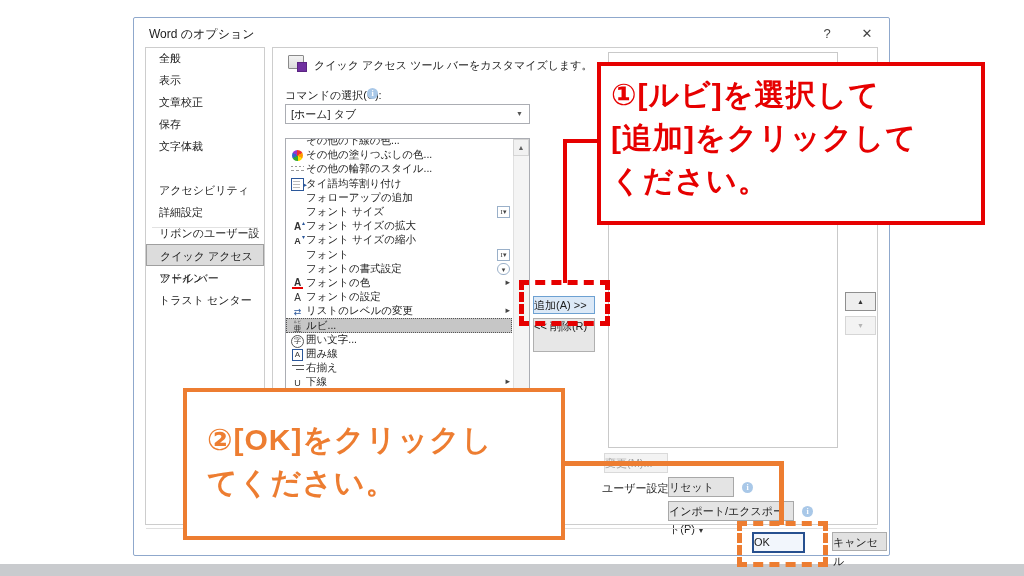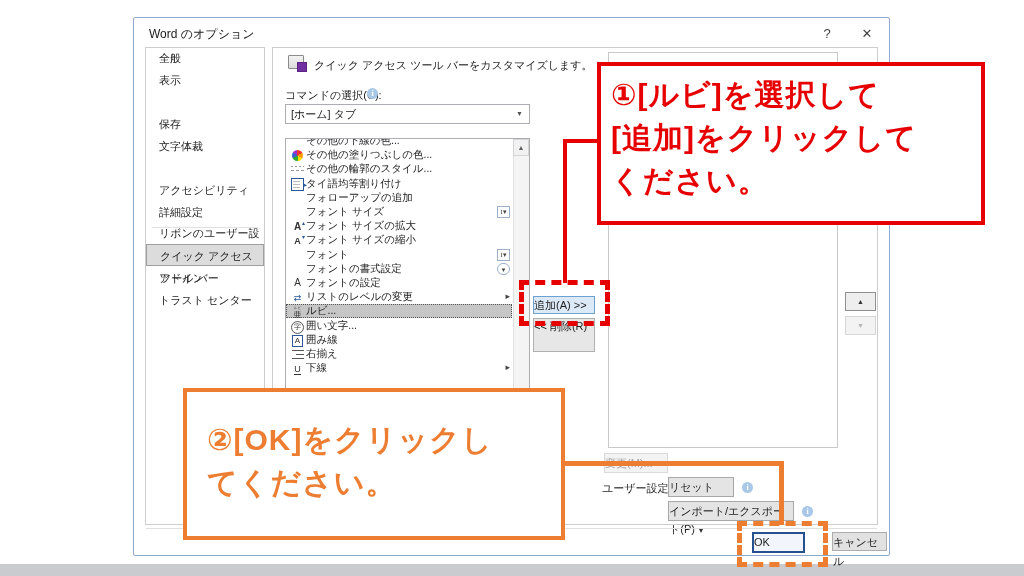--- a/index.html
+++ b/index.html
@@ -148,20 +148,21 @@
   <div class="abs bottom-strip"></div>
 
   <div class="abs dialog"></div>
   <div class="abs title">Word のオプション</div>
   <div class="abs cap-btn" style="left:816px;top:25px;">?</div>
   <div class="abs cap-btn" style="left:856px;top:25px;">✕</div>
 
   <div class="abs side-box"></div>
   <div class="abs side-item" style="top:47px;">全般</div>
   <div class="abs side-item" style="top:69px;">表示</div>
+  <div class="abs side-item" style="top:91px;">文章校正</div>
   <div class="abs side-item" style="top:113px;">保存</div>
   <div class="abs side-item" style="top:135px;">文字体裁</div>
   <div class="abs side-item" style="top:179px;">アクセシビリティ</div>
   <div class="abs side-item" style="top:201px;">詳細設定</div>
   <div class="abs side-div" style="top:227px;"></div>
   <div class="abs side-item" style="top:222px;">リボンのユーザー設定</div>
   <div class="abs side-item sel" style="top:244px;">クイック アクセス ツール バー</div>
   <div class="abs side-item" style="top:267px;">アドイン</div>
   <div class="abs side-item" style="top:289px;">トラスト センター</div>
 
@@ -216,20 +217,25 @@
           <span class="ico"></span>
           <span>フォント</span>
           <span class="rind combo"></span>
         </div>
       <div class="cmd-row">
           <span class="ico"></span>
           <span>フォントの書式設定</span>
           <span class="rind combo-r"></span>
         </div>
       <div class="cmd-row">
+          <span class="ico ico-fcolor"></span>
+          <span>フォントの色</span>
+          <span class="rind arrow"></span>
+        </div>
+      <div class="cmd-row">
           <span class="ico ico-fa"></span>
           <span>フォントの設定</span>
         </div>
       <div class="cmd-row">
           <span class="ico ico-listlevel"></span>
           <span>リストのレベルの変更</span>
           <span class="rind arrow"></span>
         </div>
       <div class="cmd-row sel">
           <span class="ico ico-ruby"></span>

